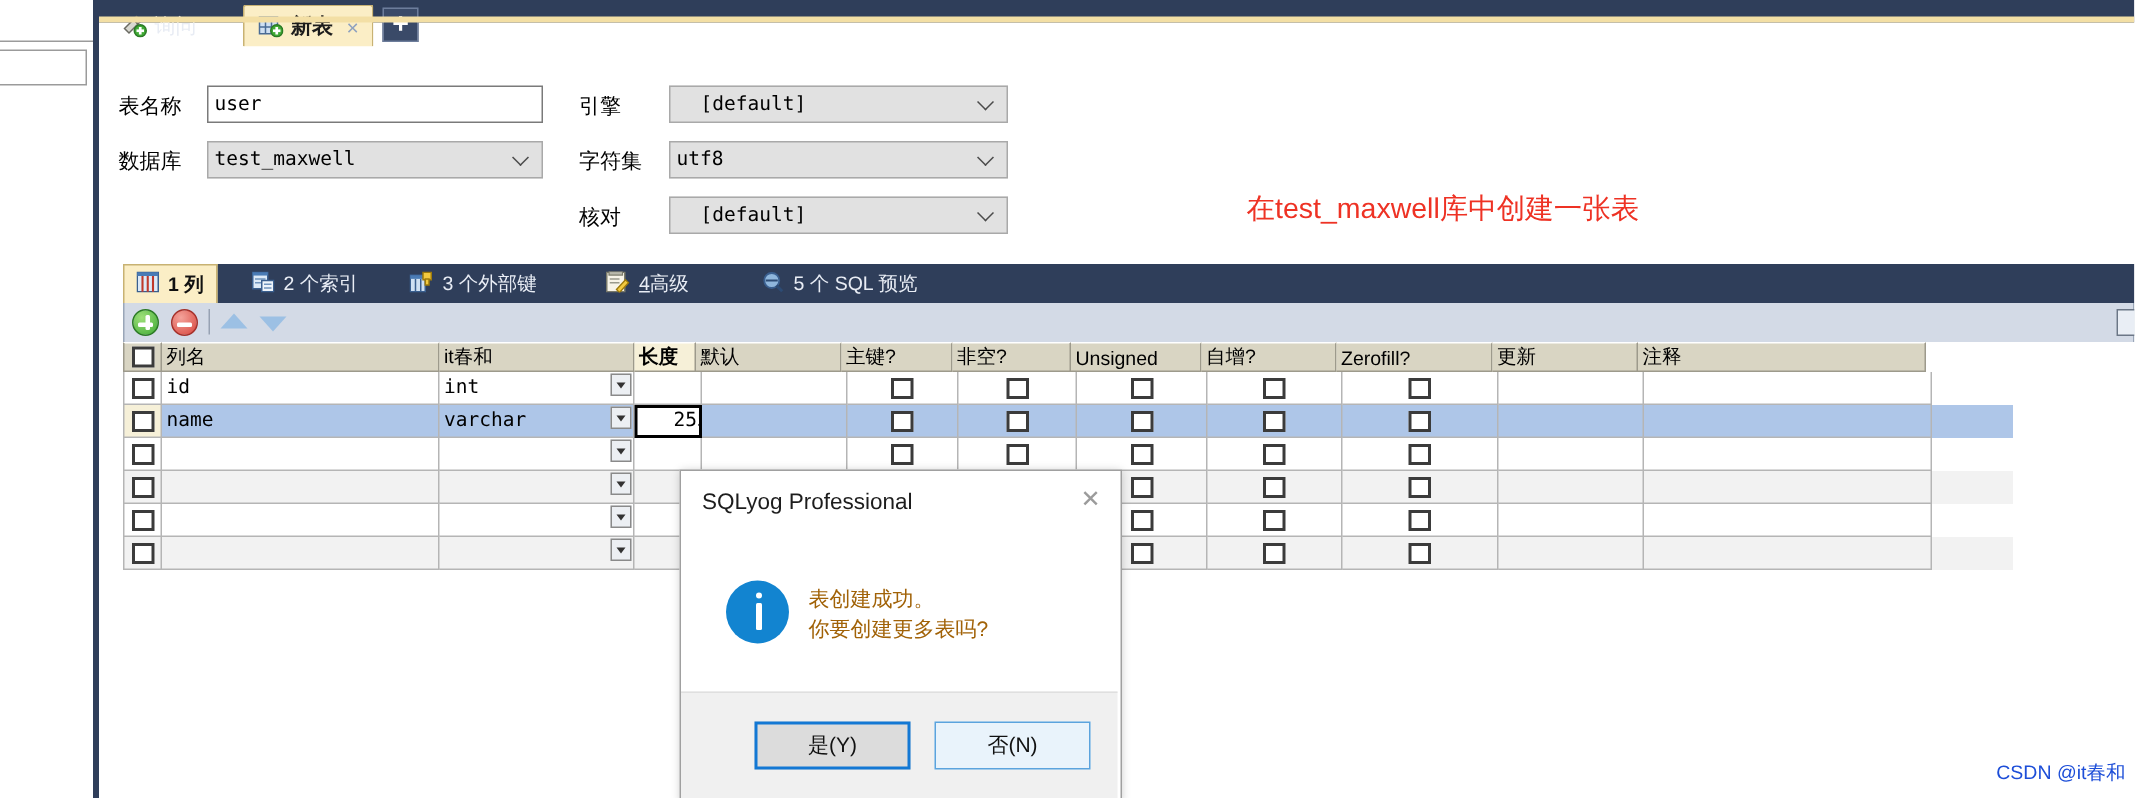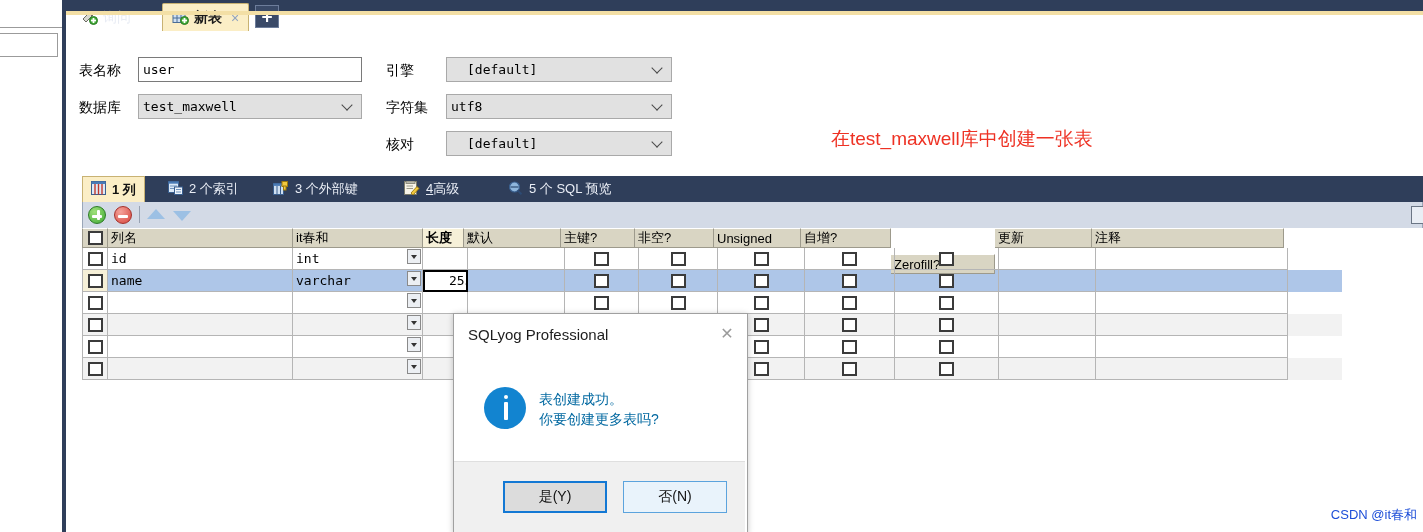--- a/index.html
+++ b/index.html
@@ -85,21 +85,21 @@
   .ghead .rowhdr{border-left:1px solid #9d9a8c;}
 
   
   #dialog{position:absolute;left:387px;top:313px;width:293px;height:219px;background:#fff;border:1px solid #a0a0a0;box-shadow:0 1px 6px rgba(0,0,0,.22);}
   #dialog .dtitle{position:absolute;left:14px;top:12px;font-size:15px;color:#1d1d1d;}
   #dialog .dclose{position:absolute;right:10px;top:9px;width:20px;height:20px;color:#9b9b9b;font-size:16px;display:flex;align-items:center;justify-content:center;}
   #dialog .dbody{position:absolute;left:0;top:45px;width:293px;height:98px;}
   #dialog .infoicon{position:absolute;left:30px;top:28px;width:42px;height:42px;border-radius:50%;background:#1284d0;}
   #dialog .infoicon .dot{position:absolute;left:19.5px;top:8px;width:4px;height:4px;border-radius:50%;background:#fff;}
   #dialog .infoicon .stem{position:absolute;left:19.5px;top:15px;width:4px;height:18px;background:#fff;border-radius:1px;}
-  #dialog .dmsg{position:absolute;left:85px;top:30px;font-size:14px;line-height:20px;color:#0369a1;}
+  #dialog .dmsg{position:absolute;left:85px;top:30px;font-size:14px;line-height:20px;color:#a16207;}
   #dialog .dfoot{position:absolute;left:0;bottom:0;width:291px;height:71px;background:#f0f0f0;border-top:1px solid #dfdfdf;}
   .dbtn{position:absolute;top:19px;height:32px;width:104px;box-sizing:border-box;display:flex;align-items:center;justify-content:center;font-size:14px;color:#111;}
   .dbtn.primary{background:#dcdcdc;border:2px solid #1378d4;left:49px;}
   .dbtn.secondary{background:#e9f3fb;border:1px solid #5ba3dd;left:169px;}
 
   #watermark{position:absolute;right:6px;bottom:8px;color:#1d4ed8;font-size:13px;text-align:center;}
 </style>
 </head>
 <body>
 
@@ -277,21 +277,21 @@
           <span class="gchk"></span>
         </div>
       <div class="gcell" style="width:185px;">列名</div>
       <div class="gcell" style="width:130px;">it春和</div>
       <div class="gcell hl" style="width:41px;">长度</div>
       <div class="gcell" style="width:97px;">默认</div>
       <div class="gcell" style="width:74px;">主键?</div>
       <div class="gcell" style="width:79px;">非空?</div>
       <div class="gcell" style="width:87px;">Unsigned</div>
       <div class="gcell" style="width:90px;">自增?</div>
-      <div class="gcell" style="width:104px;margin-top:26px;">Zerofill?</div>
+      <div class="gcell" style="width:104px;">Zerofill?</div>
       <div class="gcell" style="width:97px;">更新</div>
       <div class="gcell" style="width:192px;">注释</div>
     </div>
 
     <div class="grow white-row" style="height:22px;">
       <div class="gcell rowhdr" style="height:22px;">
           <span class="gchk"></span>
         </div>
       <div class="gcell mono" style="width:185px;height:22px;">id</div>
       <div class="gcell mono" style="width:130px;height:22px;">

